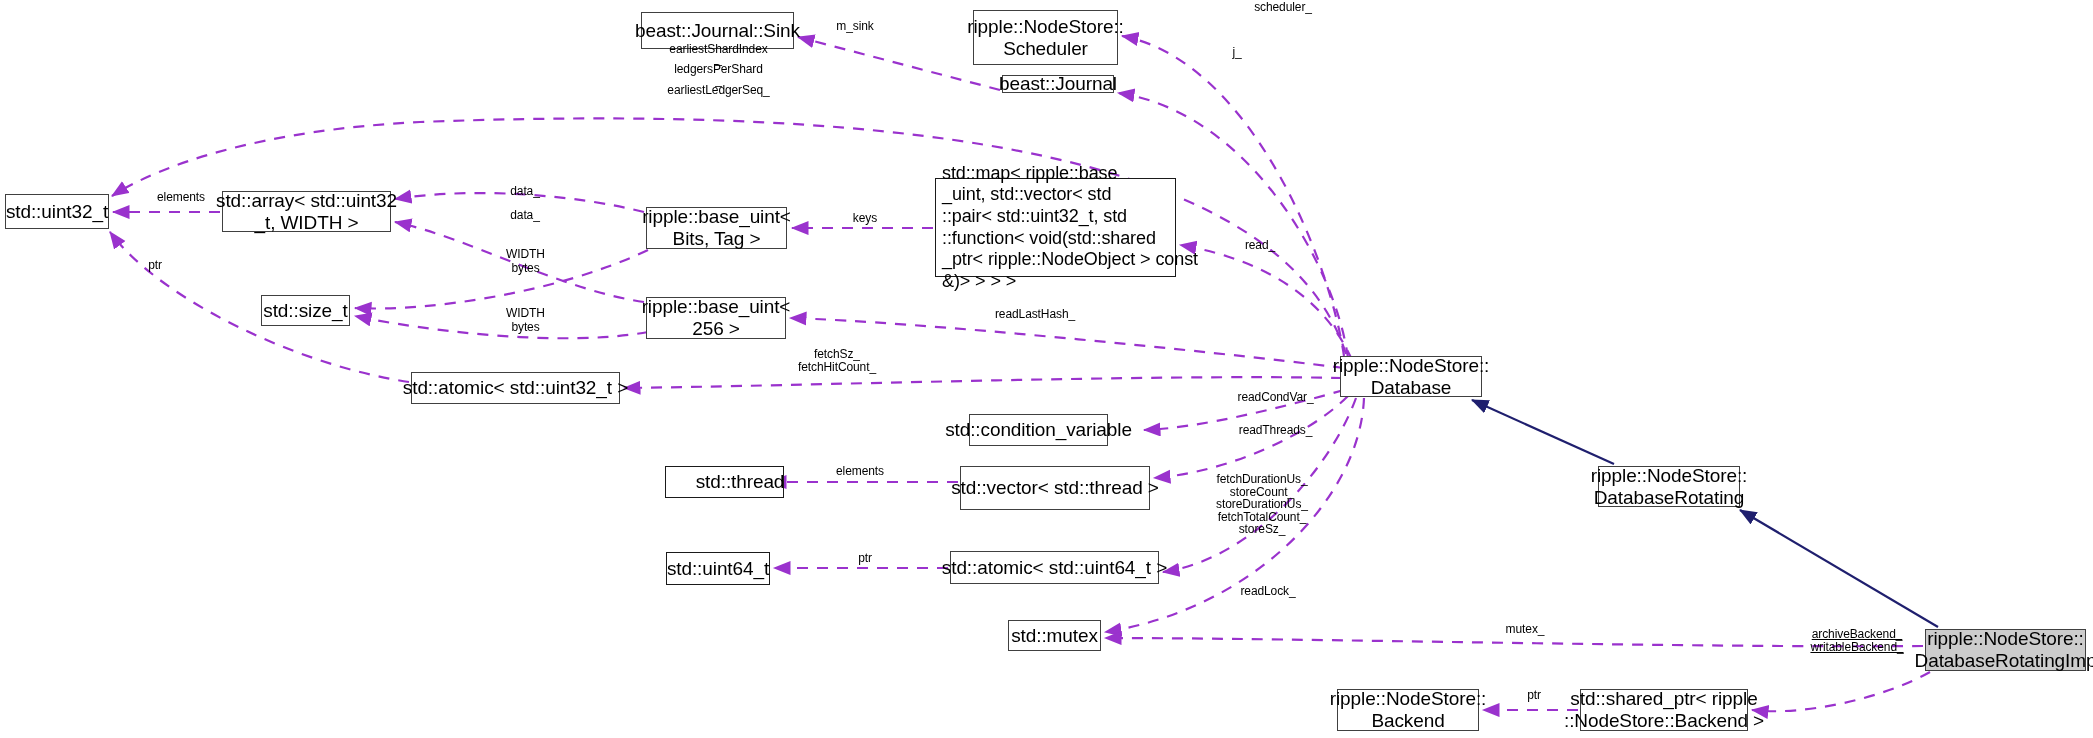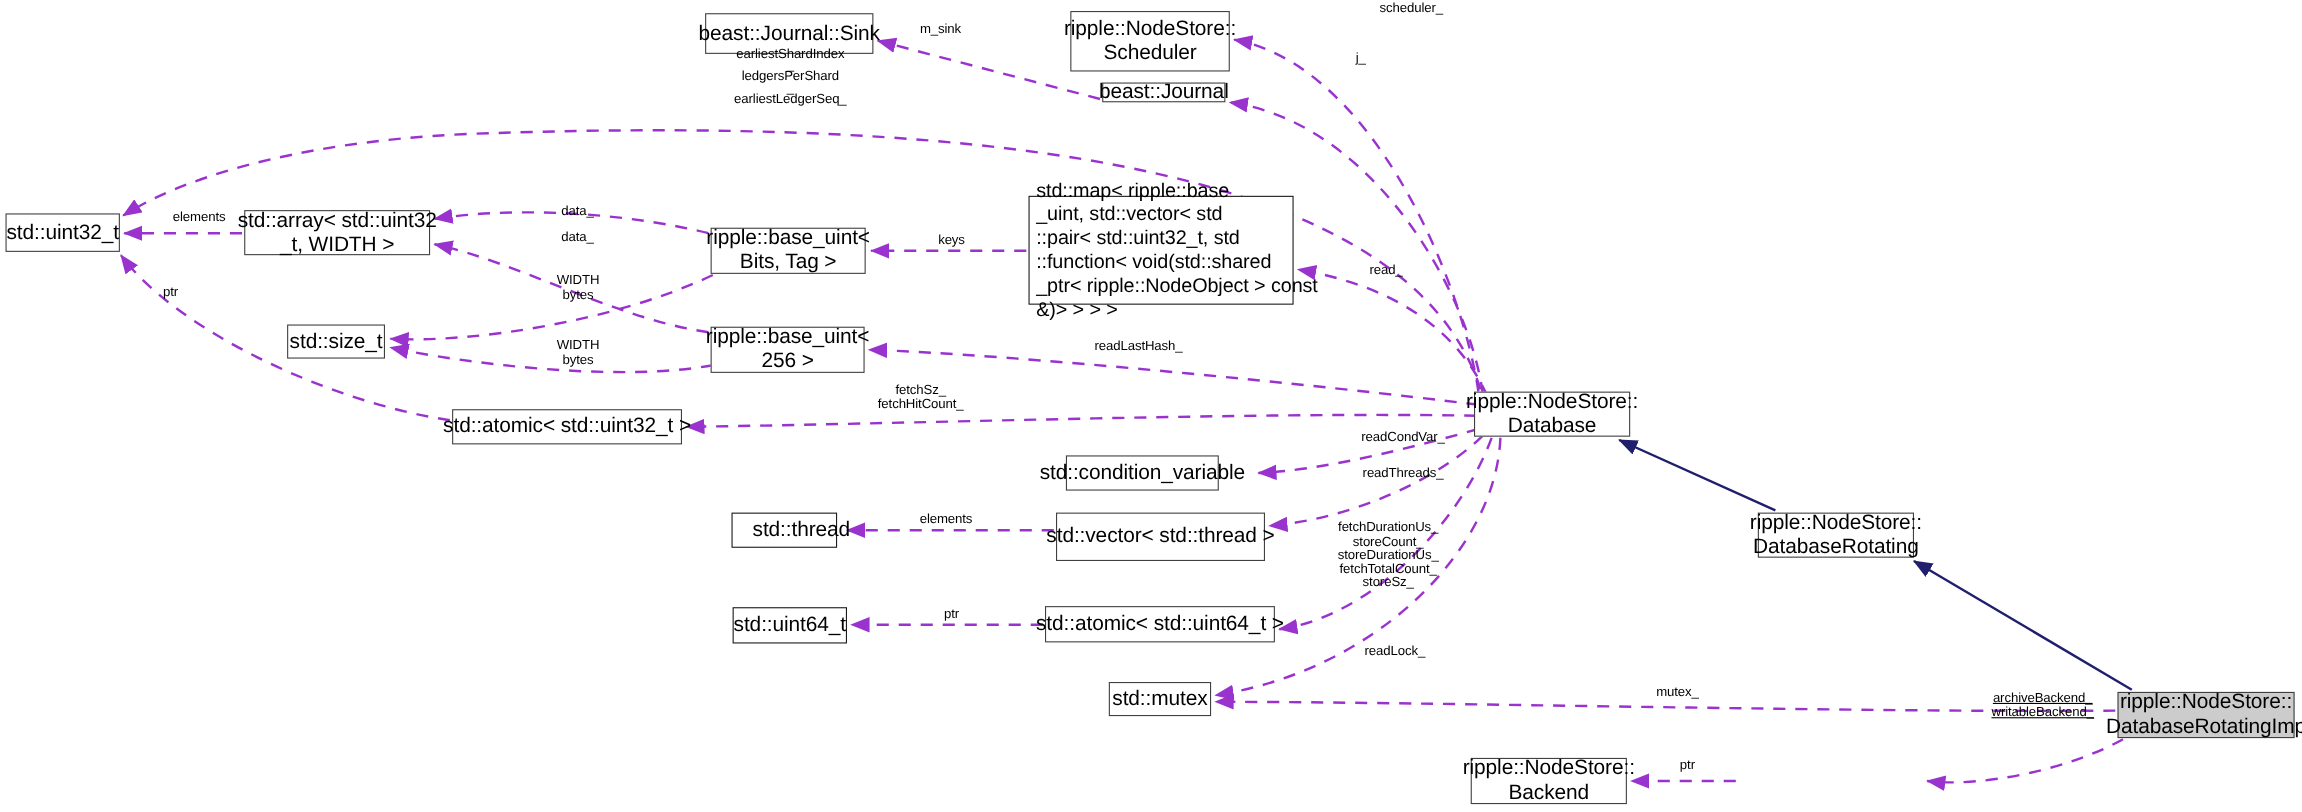--- a/index.html
+++ b/index.html
@@ -157,39 +157,41 @@
   <div class="node" style="left:646px;top:297px;width:140px;height:42px;">ripple::base_uint&lt;
 256 &gt;</div>
 
   <div class="node" style="left:411px;top:372px;width:209px;height:32px;">std::atomic&lt; std::uint32_t &gt;</div>
 
   <div class="node" style="left:1340px;top:356px;width:142px;height:41px;">ripple::NodeStore::
 Database</div>
 
   <div class="node" style="left:969px;top:414px;width:139px;height:32px;">std::condition_variable</div>
 
-  <div class="node thin" style="left:665px;top:466px;width:96px;height:32px;padding-left:31px;">std::thread</div>
+  <div class="node thin" style="left:665px;top:466px;width:119px;height:32px;padding-left:31px;">std::thread</div>
 
   <div class="node" style="left:960px;top:466px;width:190px;height:44px;">std::vector&lt; std::thread &gt;</div>
 
   <div class="node" style="left:1598px;top:466px;width:142px;height:41px;">ripple::NodeStore::
 DatabaseRotating</div>
 
   <div class="node thin" style="left:666px;top:552px;width:104px;height:33px;">std::uint64_t</div>
 
   <div class="node" style="left:950px;top:551px;width:209px;height:33px;">std::atomic&lt; std::uint64_t &gt;</div>
 
   <div class="node" style="left:1008px;top:620px;width:93px;height:31px;">std::mutex</div>
 
   <div class="node current" style="left:1925px;top:629px;width:161px;height:42px;">ripple::NodeStore::
 DatabaseRotatingImp</div>
 
   <div class="node" style="left:1337px;top:689px;width:142px;height:42px;">ripple::NodeStore::
 Backend</div>
 
+  <div class="node" style="left:1580px;top:689px;width:168px;height:42px;">std::shared_ptr&lt; ripple
+::NodeStore::Backend &gt;</div>
 
   <div class="edge-label" style="left:1218px;top:0px;width:130px;">scheduler_</div>
 
   <div class="edge-label" style="left:795px;top:19px;width:120px;">m_sink</div>
 
   <div class="edge-label" style="left:1212px;top:45px;width:50px;">j_</div>
 
   <div class="edge-label" style="left:601px;top:44px;width:235px;line-height:0.85;">earliestShardIndex
 _
 ledgersPerShard

